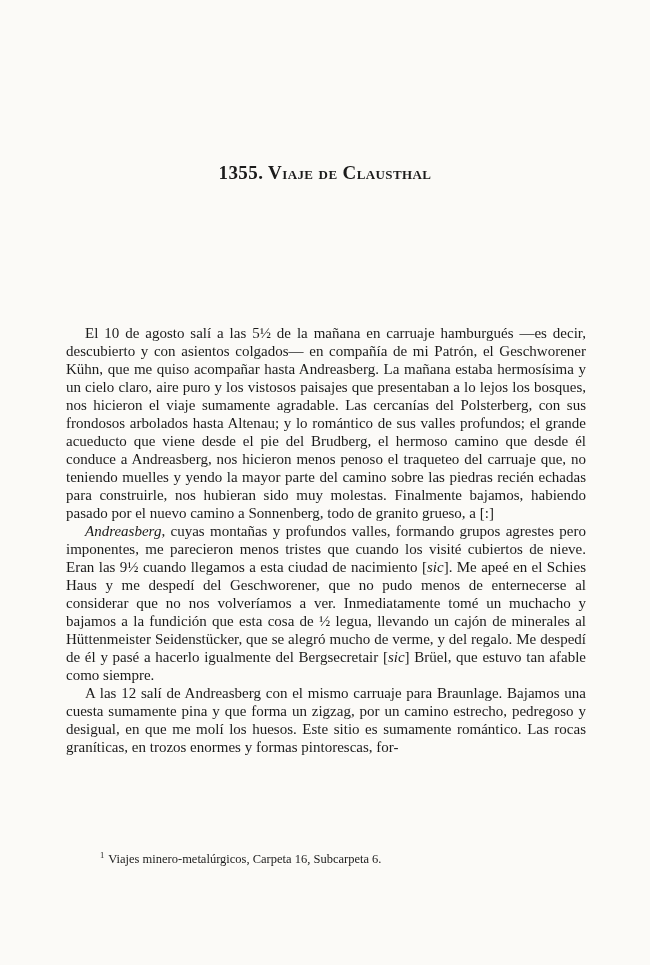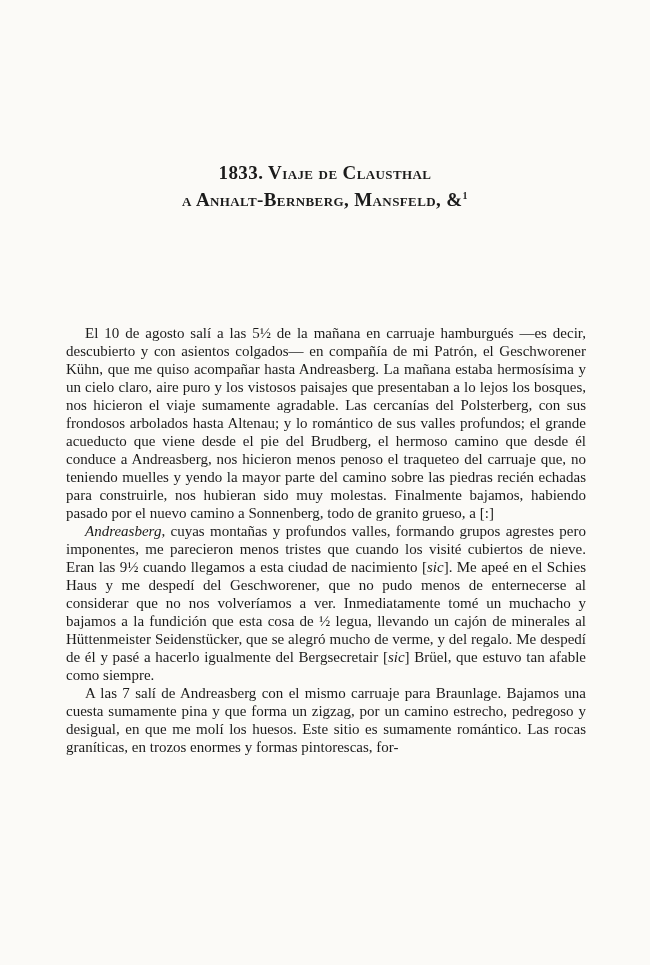--- a/index.html
+++ b/index.html
@@ -69,24 +69,24 @@
     line-height: 0;
     margin-right: 4px;
   }
 </style>
 </head>
 <body>
 
 <div class="page">
 
   <h1 class="title">
-    <span class="title-line">1833. Viaje de Clausthal</span>
-    <span class="title-line"><span>a Anhalt-Bernberg, Mansfeld, &amp;</span><sup>1</sup></span>
+    <span class="title-line">1355. Viaje de Clausthal</span>
   </h1>
 
   <div class="body-text">
       <p class="para"><span>El 10 de agosto salí a las 5½ de la mañana en carruaje hamburgués —es decir, descubierto y con asientos colgados— en compañía de mi Patrón, el Geschworener Kühn, que me quiso acompañar hasta Andreasberg. La mañana estaba hermosísima y un cielo claro, aire puro y los vistosos paisajes que presentaban a lo lejos los bosques, nos hicieron el viaje sumamente agradable. Las cercanías del Polsterberg, con sus frondosos arbolados hasta Altenau; y lo romántico de sus valles profundos; el grande acueducto que viene desde el pie del Brudberg, el hermoso camino que desde él conduce a Andreasberg, nos hicieron menos penoso el traqueteo del carruaje que, no teniendo muelles y yendo la mayor parte del camino sobre las piedras recién echadas para construirle, nos hubieran sido muy molestas. Finalmente bajamos, habiendo pasado por el nuevo camino a Sonnenberg, todo de granito grueso, a [:]</span></p>
       <p class="para"><i>Andreasberg</i><span>, cuyas montañas y profundos valles, formando grupos agrestes pero imponentes, me parecieron menos tristes que cuando los visité cubiertos de nieve. Eran las 9½ cuando llegamos a esta ciudad de nacimiento [</span><i>sic</i><span>]. Me apeé en el Schies Haus y me despedí del Geschworener, que no pudo menos de enternecerse al considerar que no nos volveríamos a ver. Inmediatamente tomé un muchacho y bajamos a la fundición que esta cosa de ½ legua, llevando un cajón de minerales al Hüttenmeister Seidenstücker, que se alegró mucho de verme, y del regalo. Me despedí de él y pasé a hacerlo igualmente del Bergsecretair [</span><i>sic</i><span>] Brüel, que estuvo tan afable como siempre.</span></p>
-      <p class="para"><span>A las 7 salí de Andreasberg con el mismo carruaje para Braunlage. Bajamos una cuesta sumamente pina y que forma un zigzag, por un camino estrecho, pedregoso y desigual, en que me molí los huesos. Este sitio es sumamente romántico. Las rocas graníticas, en trozos enormes y formas pintorescas, for-</span></p>
+      <p class="para"><span>A las 12 salí de Andreasberg con el mismo carruaje para Braunlage. Bajamos una cuesta sumamente pina y que forma un zigzag, por un camino estrecho, pedregoso y desigual, en que me molí los huesos. Este sitio es sumamente romántico. Las rocas graníticas, en trozos enormes y formas pintorescas, for-</span></p>
     </div>
 
+  <div class="footnote"><sup>1</sup><span>Viajes minero-metalúrgicos, Carpeta 16, Subcarpeta 6.</span></div>
 
 </div>
 
 </body></html>

